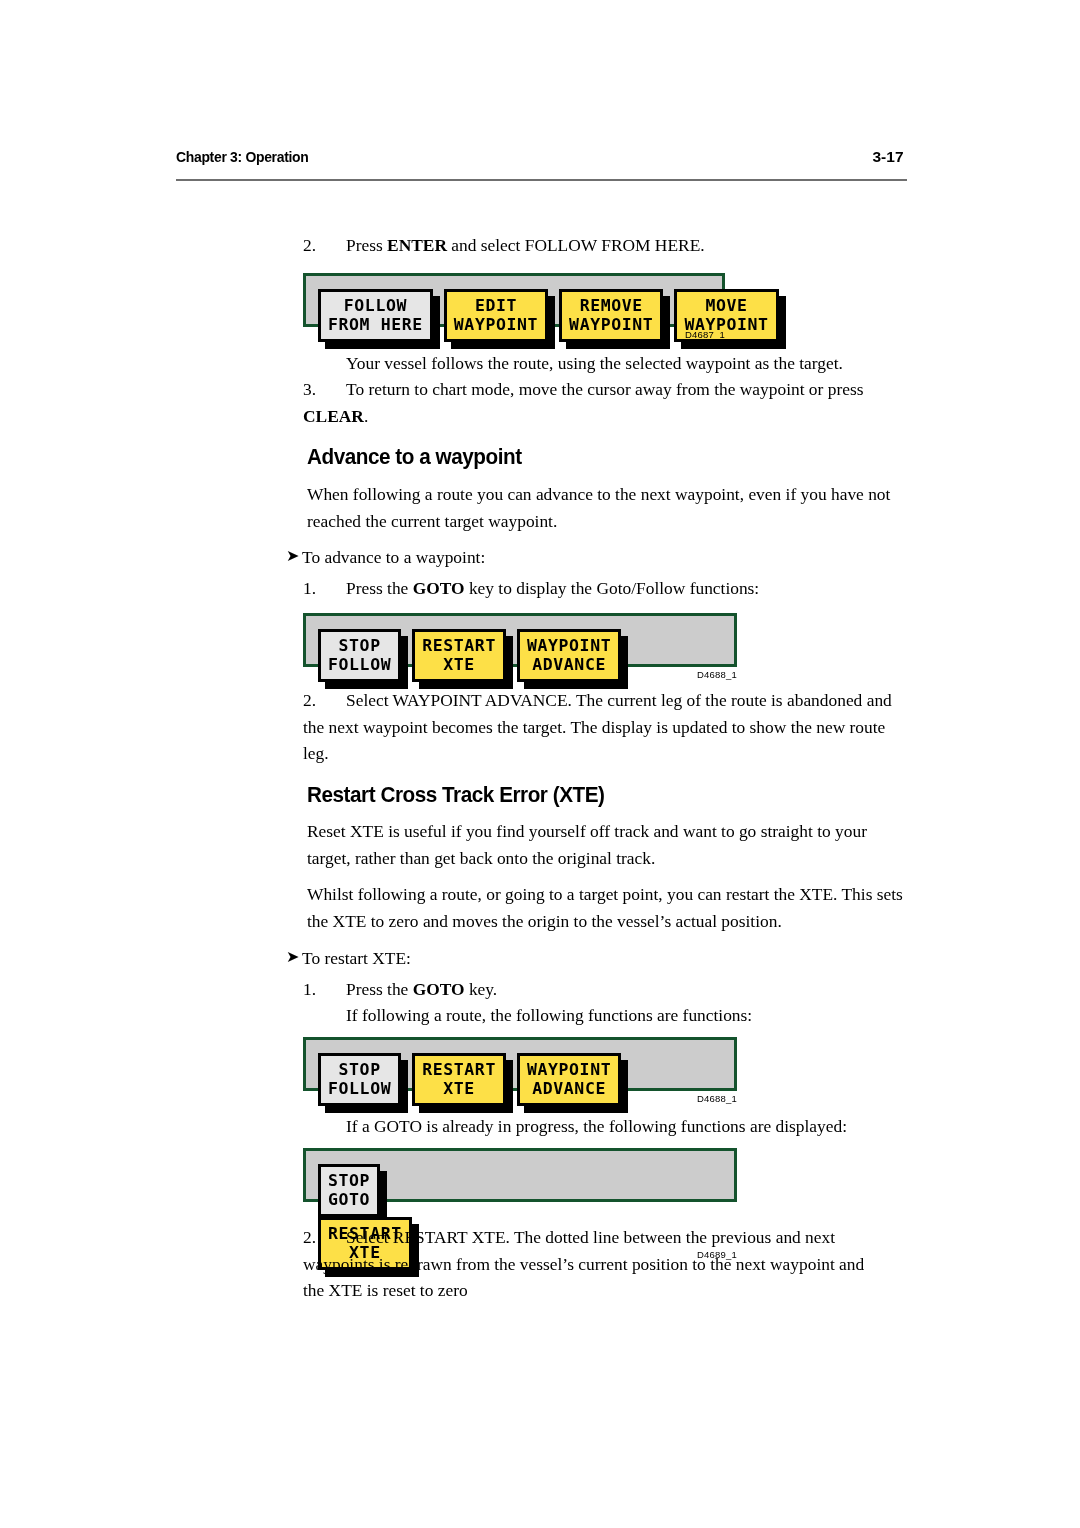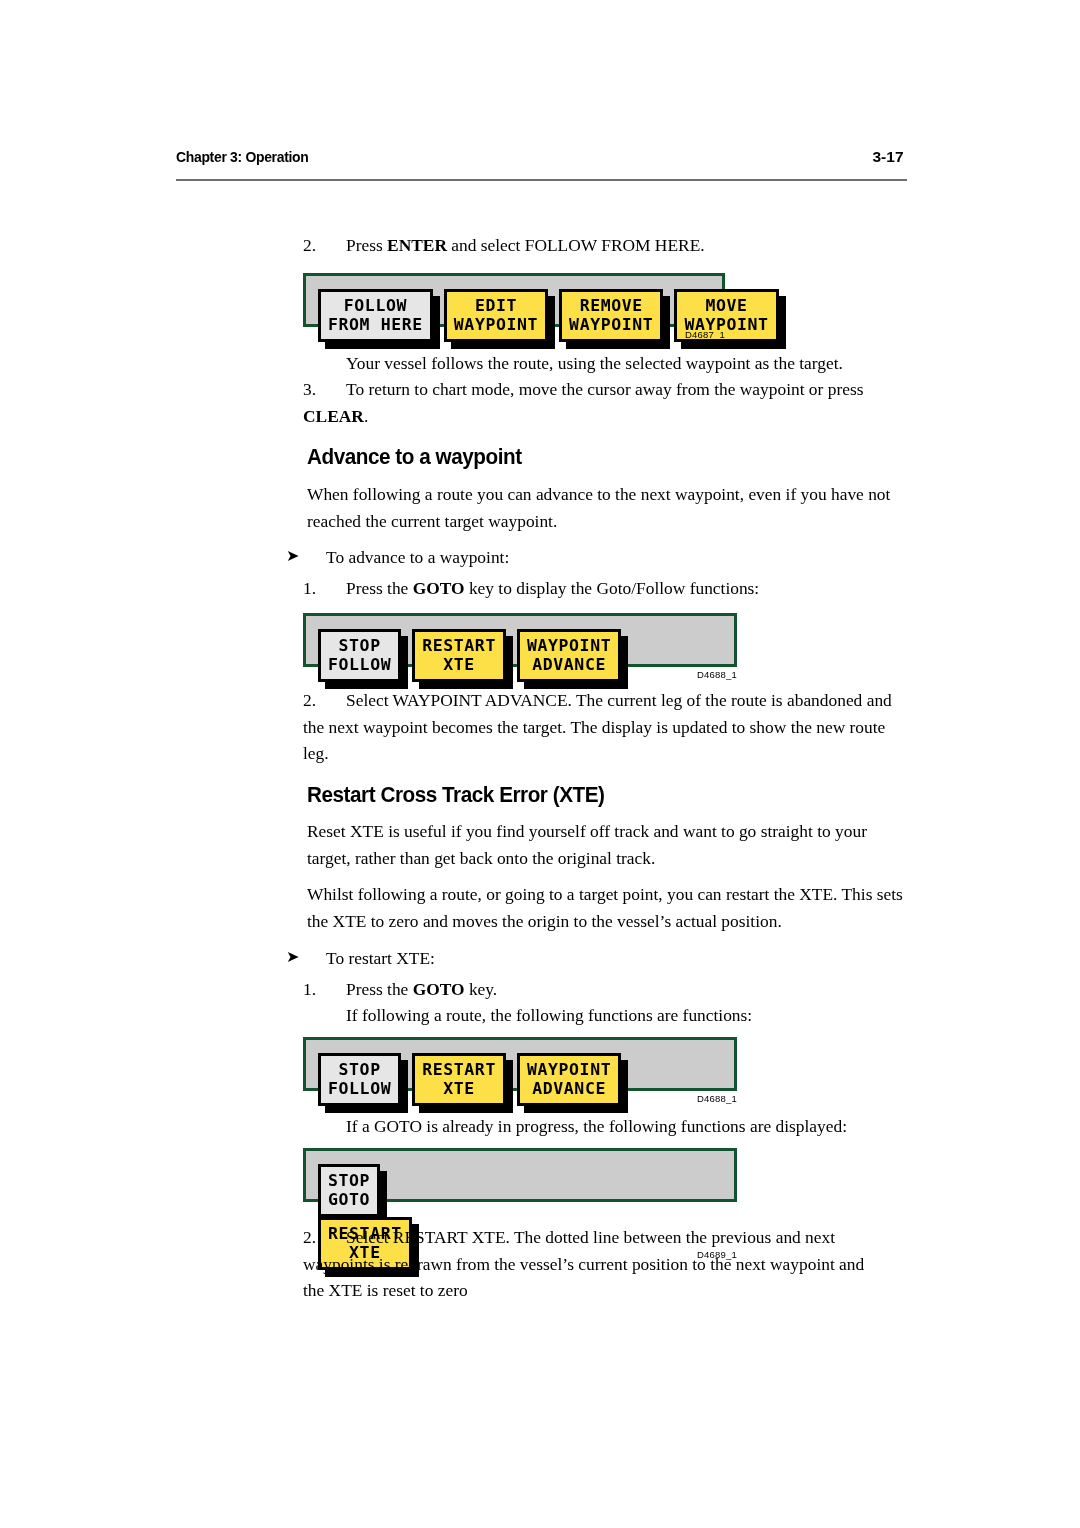--- a/index.html
+++ b/index.html
@@ -73,21 +73,21 @@
   .arrowitem .arw {
     position: absolute;
     left: 0;
     top: -1px;
     font-size: 16px;
     line-height: 26.5px;
     font-family: "DejaVu Sans", sans-serif;
     font-weight: bold;
   }
   .arrowitem .txt {
-    margin-left: 40px;
+    margin-left: 16px;
     font-size: 17.4px;
     line-height: 26.5px;
   }
 
   .plain {
     position: absolute;
     font-size: 17.4px;
     line-height: 26.5px;
   }
 

